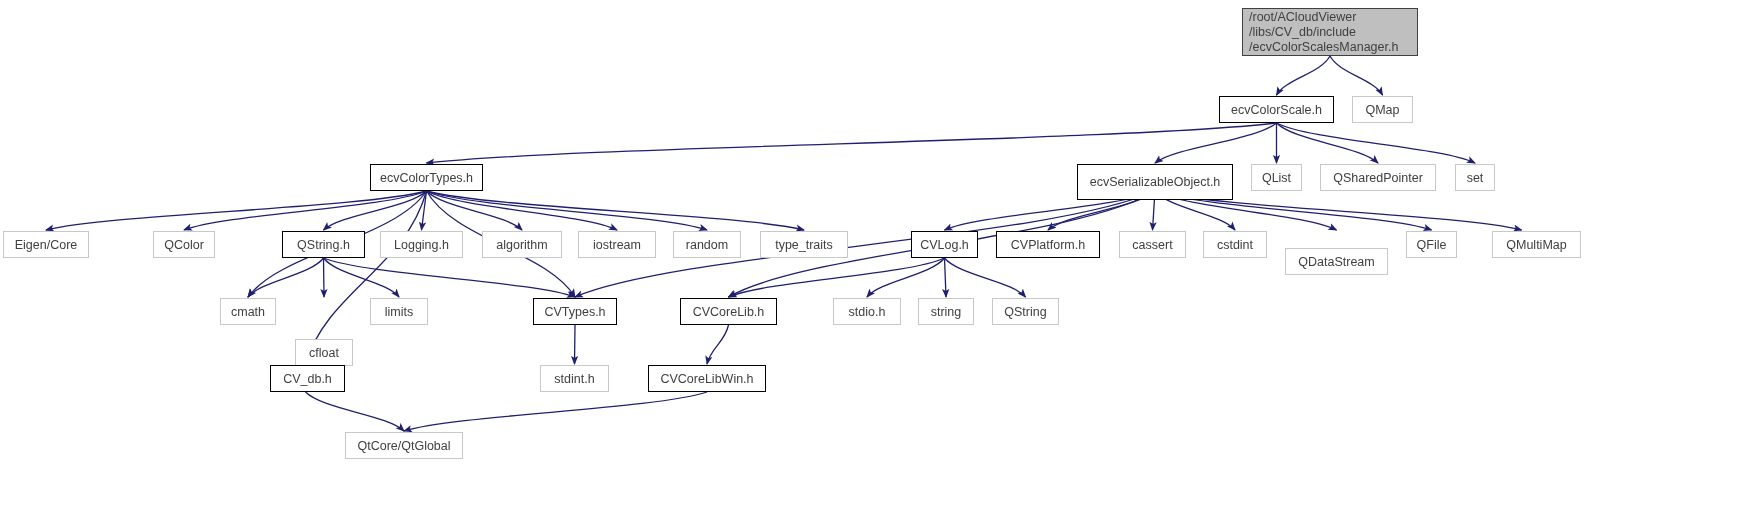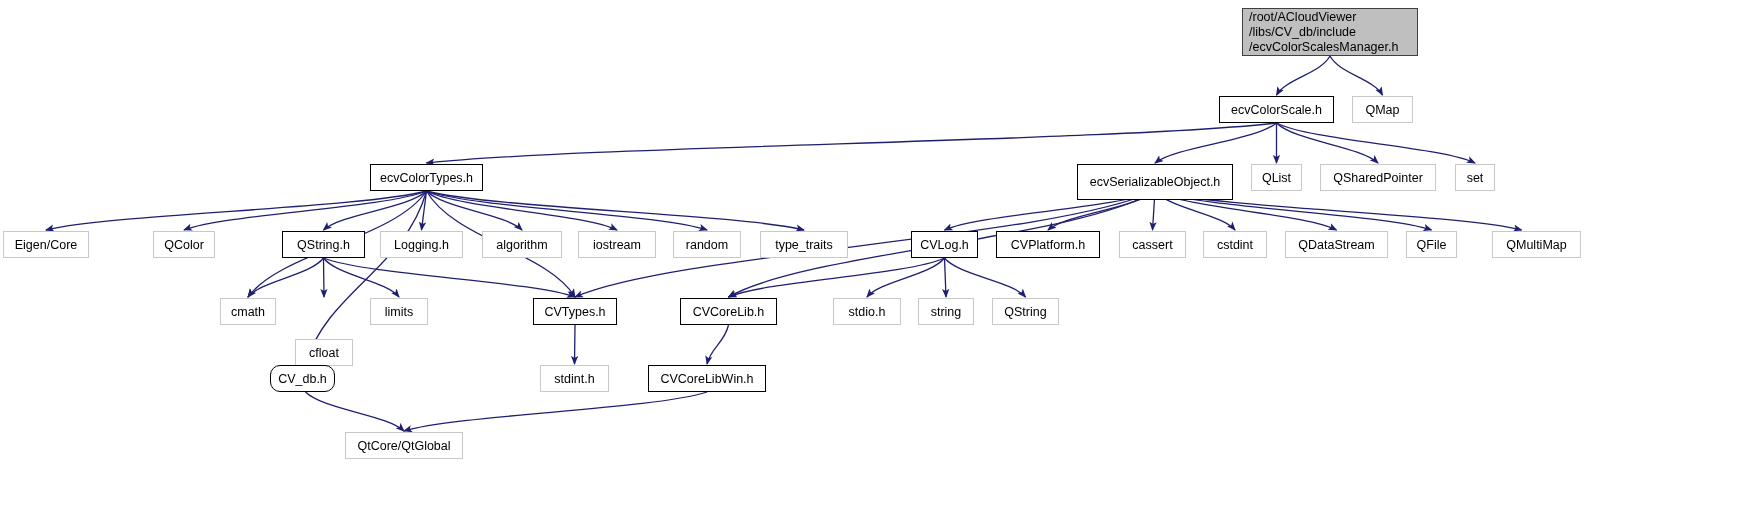--- a/index.html
+++ b/index.html
@@ -27,21 +27,21 @@
   }
   .node {
     position: absolute;
     box-sizing: border-box;
     display: flex;
     align-items: center;
     justify-content: center;
     text-align: center;
     white-space: pre;
     line-height: 14px;
-    color: #000000;
+    color: #404040;
     font-size: 12.5px;
     letter-spacing: 0px;
   }
   
   .node.ext {
     border: 1px solid #c8c8c8;
     background: #ffffff;
   }
   
   .node.proj {
@@ -127,29 +127,29 @@
       <div class="node proj" style="left: 282px; top: 231px; width: 83px; height: 27px;"><span class="node-label">QString.h</span></div>
       <div class="node ext" style="left: 380px; top: 231px; width: 83px; height: 27px;"><span class="node-label">Logging.h</span></div>
       <div class="node ext" style="left: 482px; top: 231px; width: 80px; height: 27px;"><span class="node-label">algorithm</span></div>
       <div class="node ext" style="left: 578px; top: 231px; width: 78px; height: 27px;"><span class="node-label">iostream</span></div>
       <div class="node ext" style="left: 673px; top: 231px; width: 68px; height: 27px;"><span class="node-label">random</span></div>
       <div class="node ext" style="left: 760px; top: 231px; width: 88px; height: 27px;"><span class="node-label">type_traits</span></div>
       <div class="node proj" style="left: 911px; top: 231px; width: 67px; height: 27px;"><span class="node-label">CVLog.h</span></div>
       <div class="node proj" style="left: 996px; top: 231px; width: 104px; height: 27px;"><span class="node-label">CVPlatform.h</span></div>
       <div class="node ext" style="left: 1119px; top: 231px; width: 67px; height: 27px;"><span class="node-label">cassert</span></div>
       <div class="node ext" style="left: 1203px; top: 231px; width: 64px; height: 27px;"><span class="node-label">cstdint</span></div>
-      <div class="node ext" style="left: 1285px; top: 231px; width: 103px; height: 27px;"><span class="node-label">QDataStream</span></div>
+      <div class="node ext" style="left: 1285px; top: 248px; width: 103px; height: 27px;"><span class="node-label">QDataStream</span></div>
       <div class="node ext" style="left: 1406px; top: 231px; width: 51px; height: 27px;"><span class="node-label">QFile</span></div>
       <div class="node ext" style="left: 1492px; top: 231px; width: 89px; height: 27px;"><span class="node-label">QMultiMap</span></div>
       <div class="node ext" style="left: 220px; top: 298px; width: 56px; height: 27px;"><span class="node-label">cmath</span></div>
       <div class="node ext" style="left: 295px; top: 298px; width: 58px; height: 27px; margin-top: 41px;"><span class="node-label">cfloat</span></div>
       <div class="node ext" style="left: 370px; top: 298px; width: 58px; height: 27px;"><span class="node-label">limits</span></div>
       <div class="node proj" style="left: 533px; top: 298px; width: 84px; height: 27px;"><span class="node-label">CVTypes.h</span></div>
       <div class="node proj" style="left: 680px; top: 298px; width: 97px; height: 27px;"><span class="node-label">CVCoreLib.h</span></div>
       <div class="node ext" style="left: 833px; top: 298px; width: 68px; height: 27px;"><span class="node-label">stdio.h</span></div>
       <div class="node ext" style="left: 918px; top: 298px; width: 56px; height: 27px;"><span class="node-label">string</span></div>
       <div class="node ext" style="left: 992px; top: 298px; width: 67px; height: 27px;"><span class="node-label">QString</span></div>
-      <div class="node proj" style="left: 270px; top: 365px; width: 65px; height: 27px; border-radius: 10px;"><span class="node-label">CV_db.h</span></div>
+      <div class="node proj" style="left: 270px; top: 365px; width: 75px; height: 27px;"><span class="node-label">CV_db.h</span></div>
       <div class="node ext" style="left: 540px; top: 365px; width: 69px; height: 27px;"><span class="node-label">stdint.h</span></div>
       <div class="node proj" style="left: 648px; top: 365px; width: 118px; height: 27px;"><span class="node-label">CVCoreLibWin.h</span></div>
       <div class="node ext" style="left: 345px; top: 432px; width: 118px; height: 27px;"><span class="node-label">QtCore/QtGlobal</span></div>
     </div>
 </div>
 
 </body></html>

